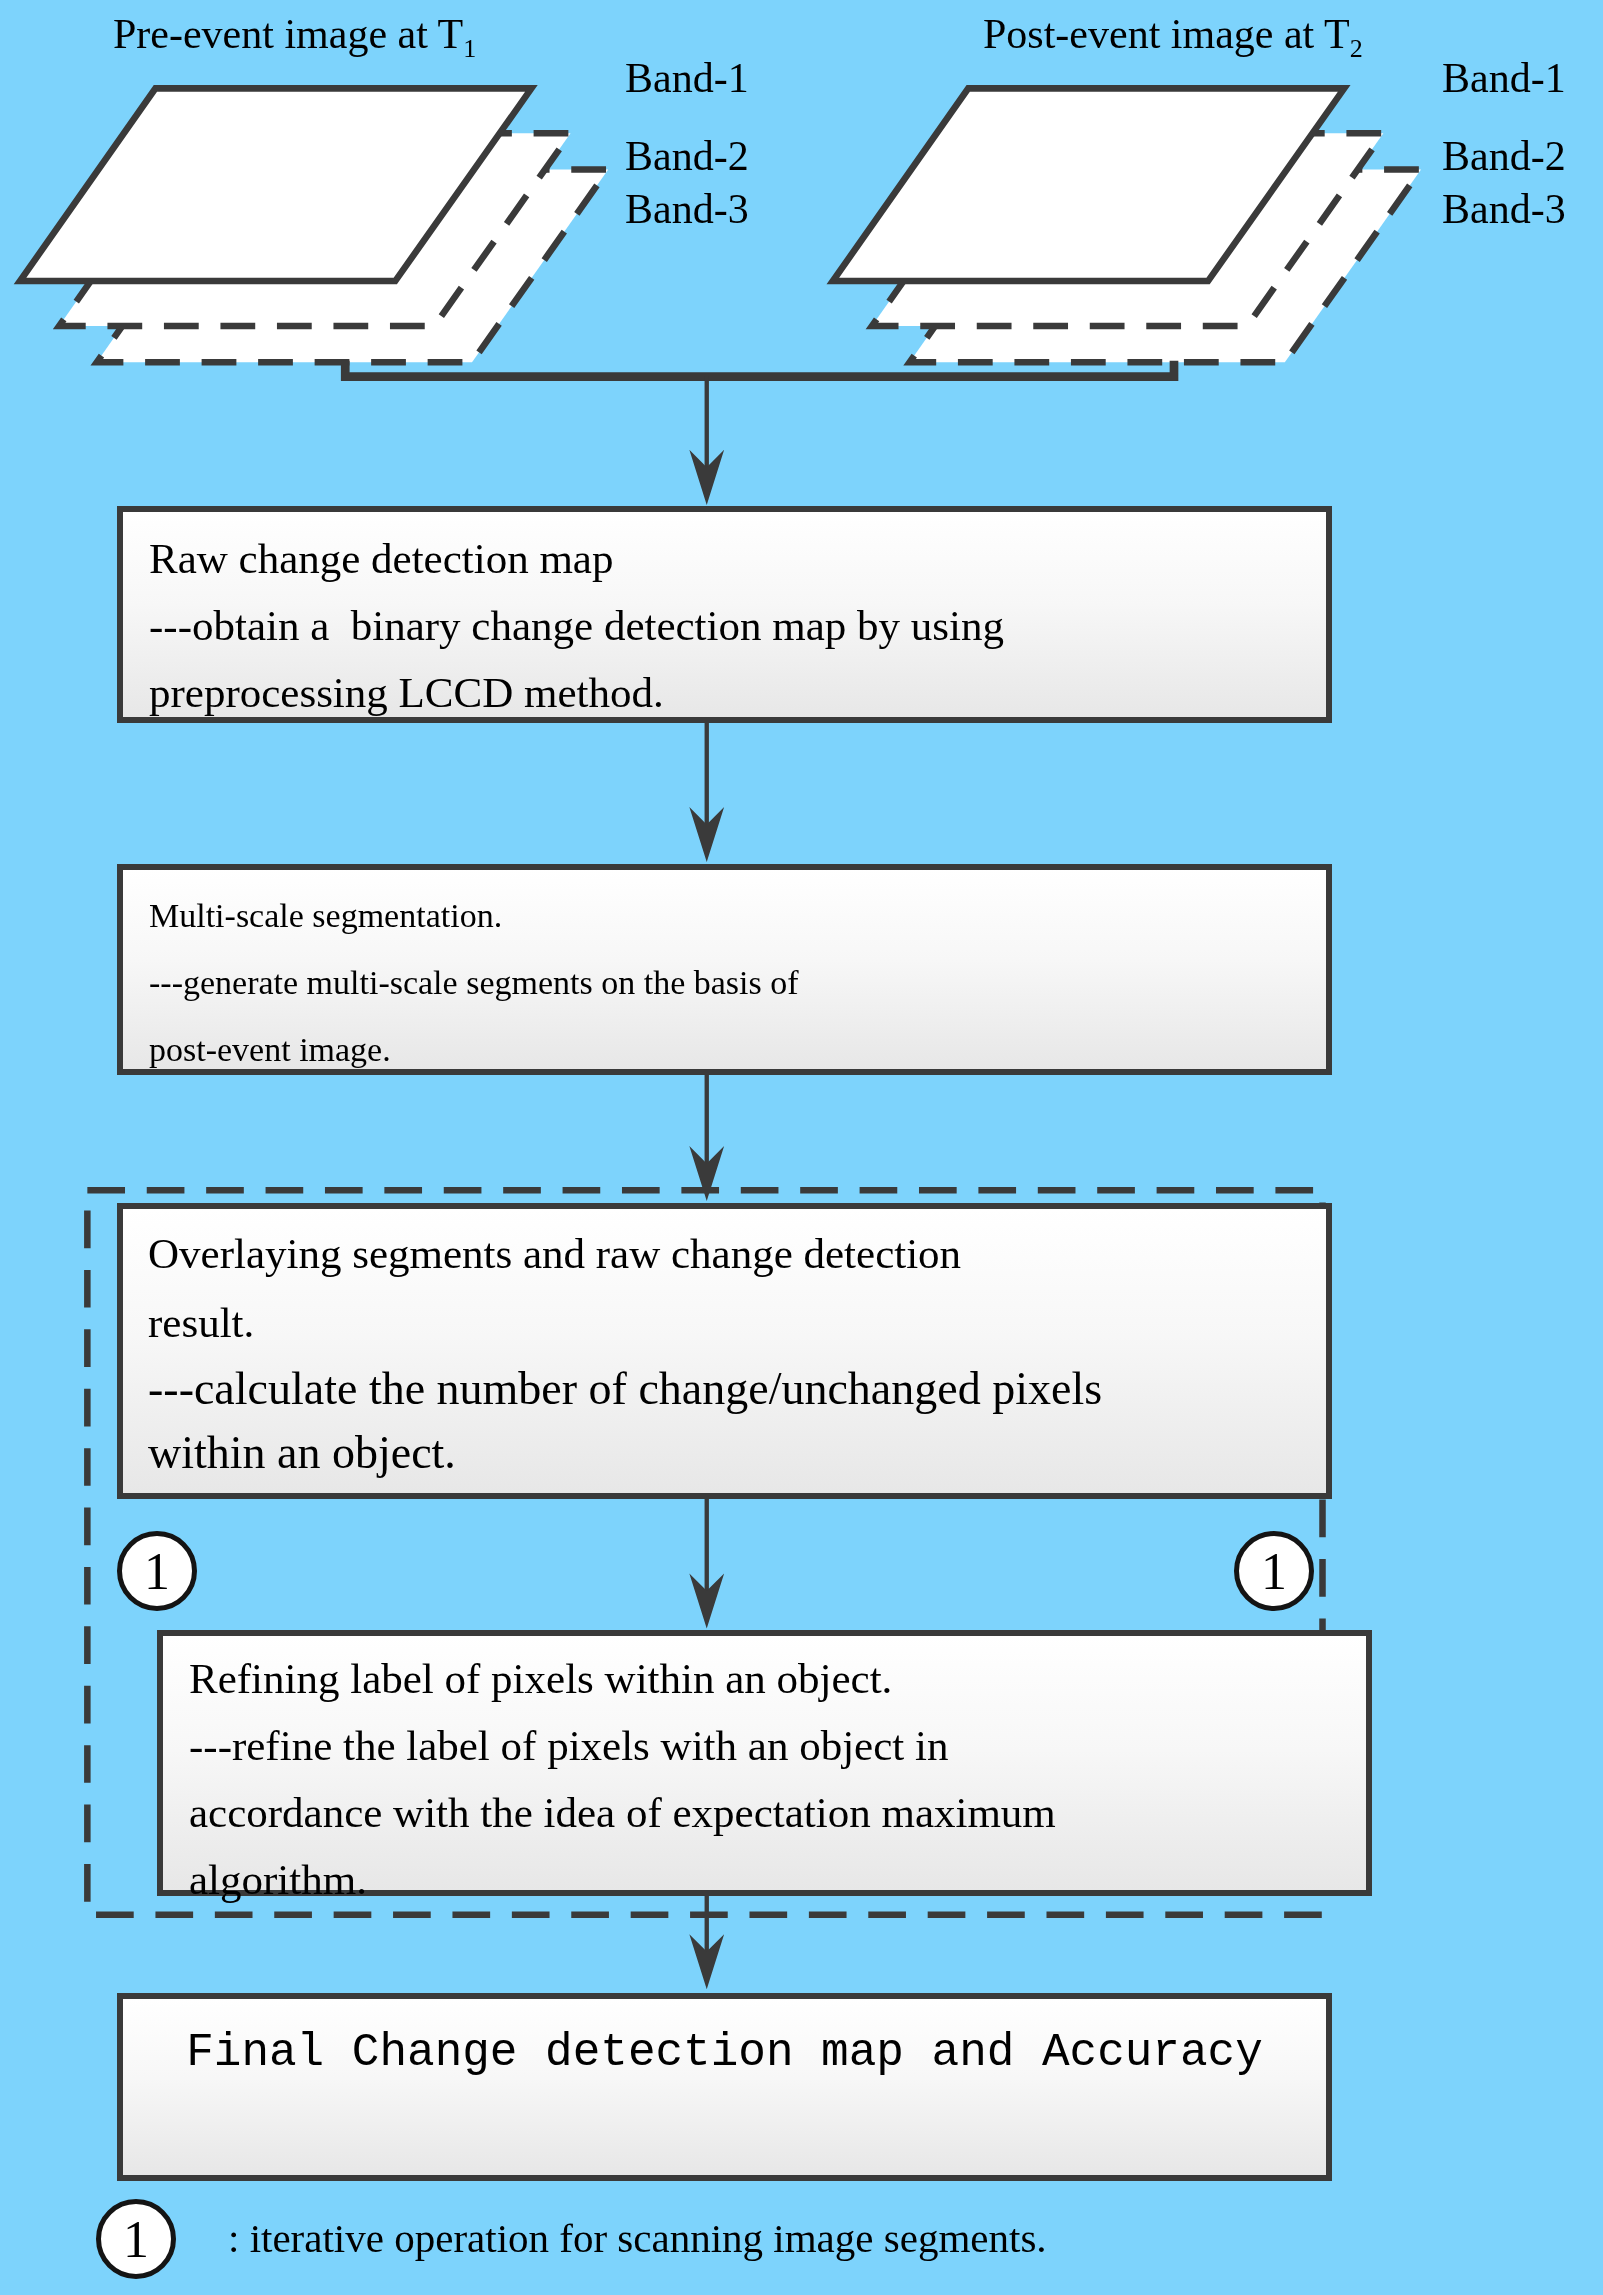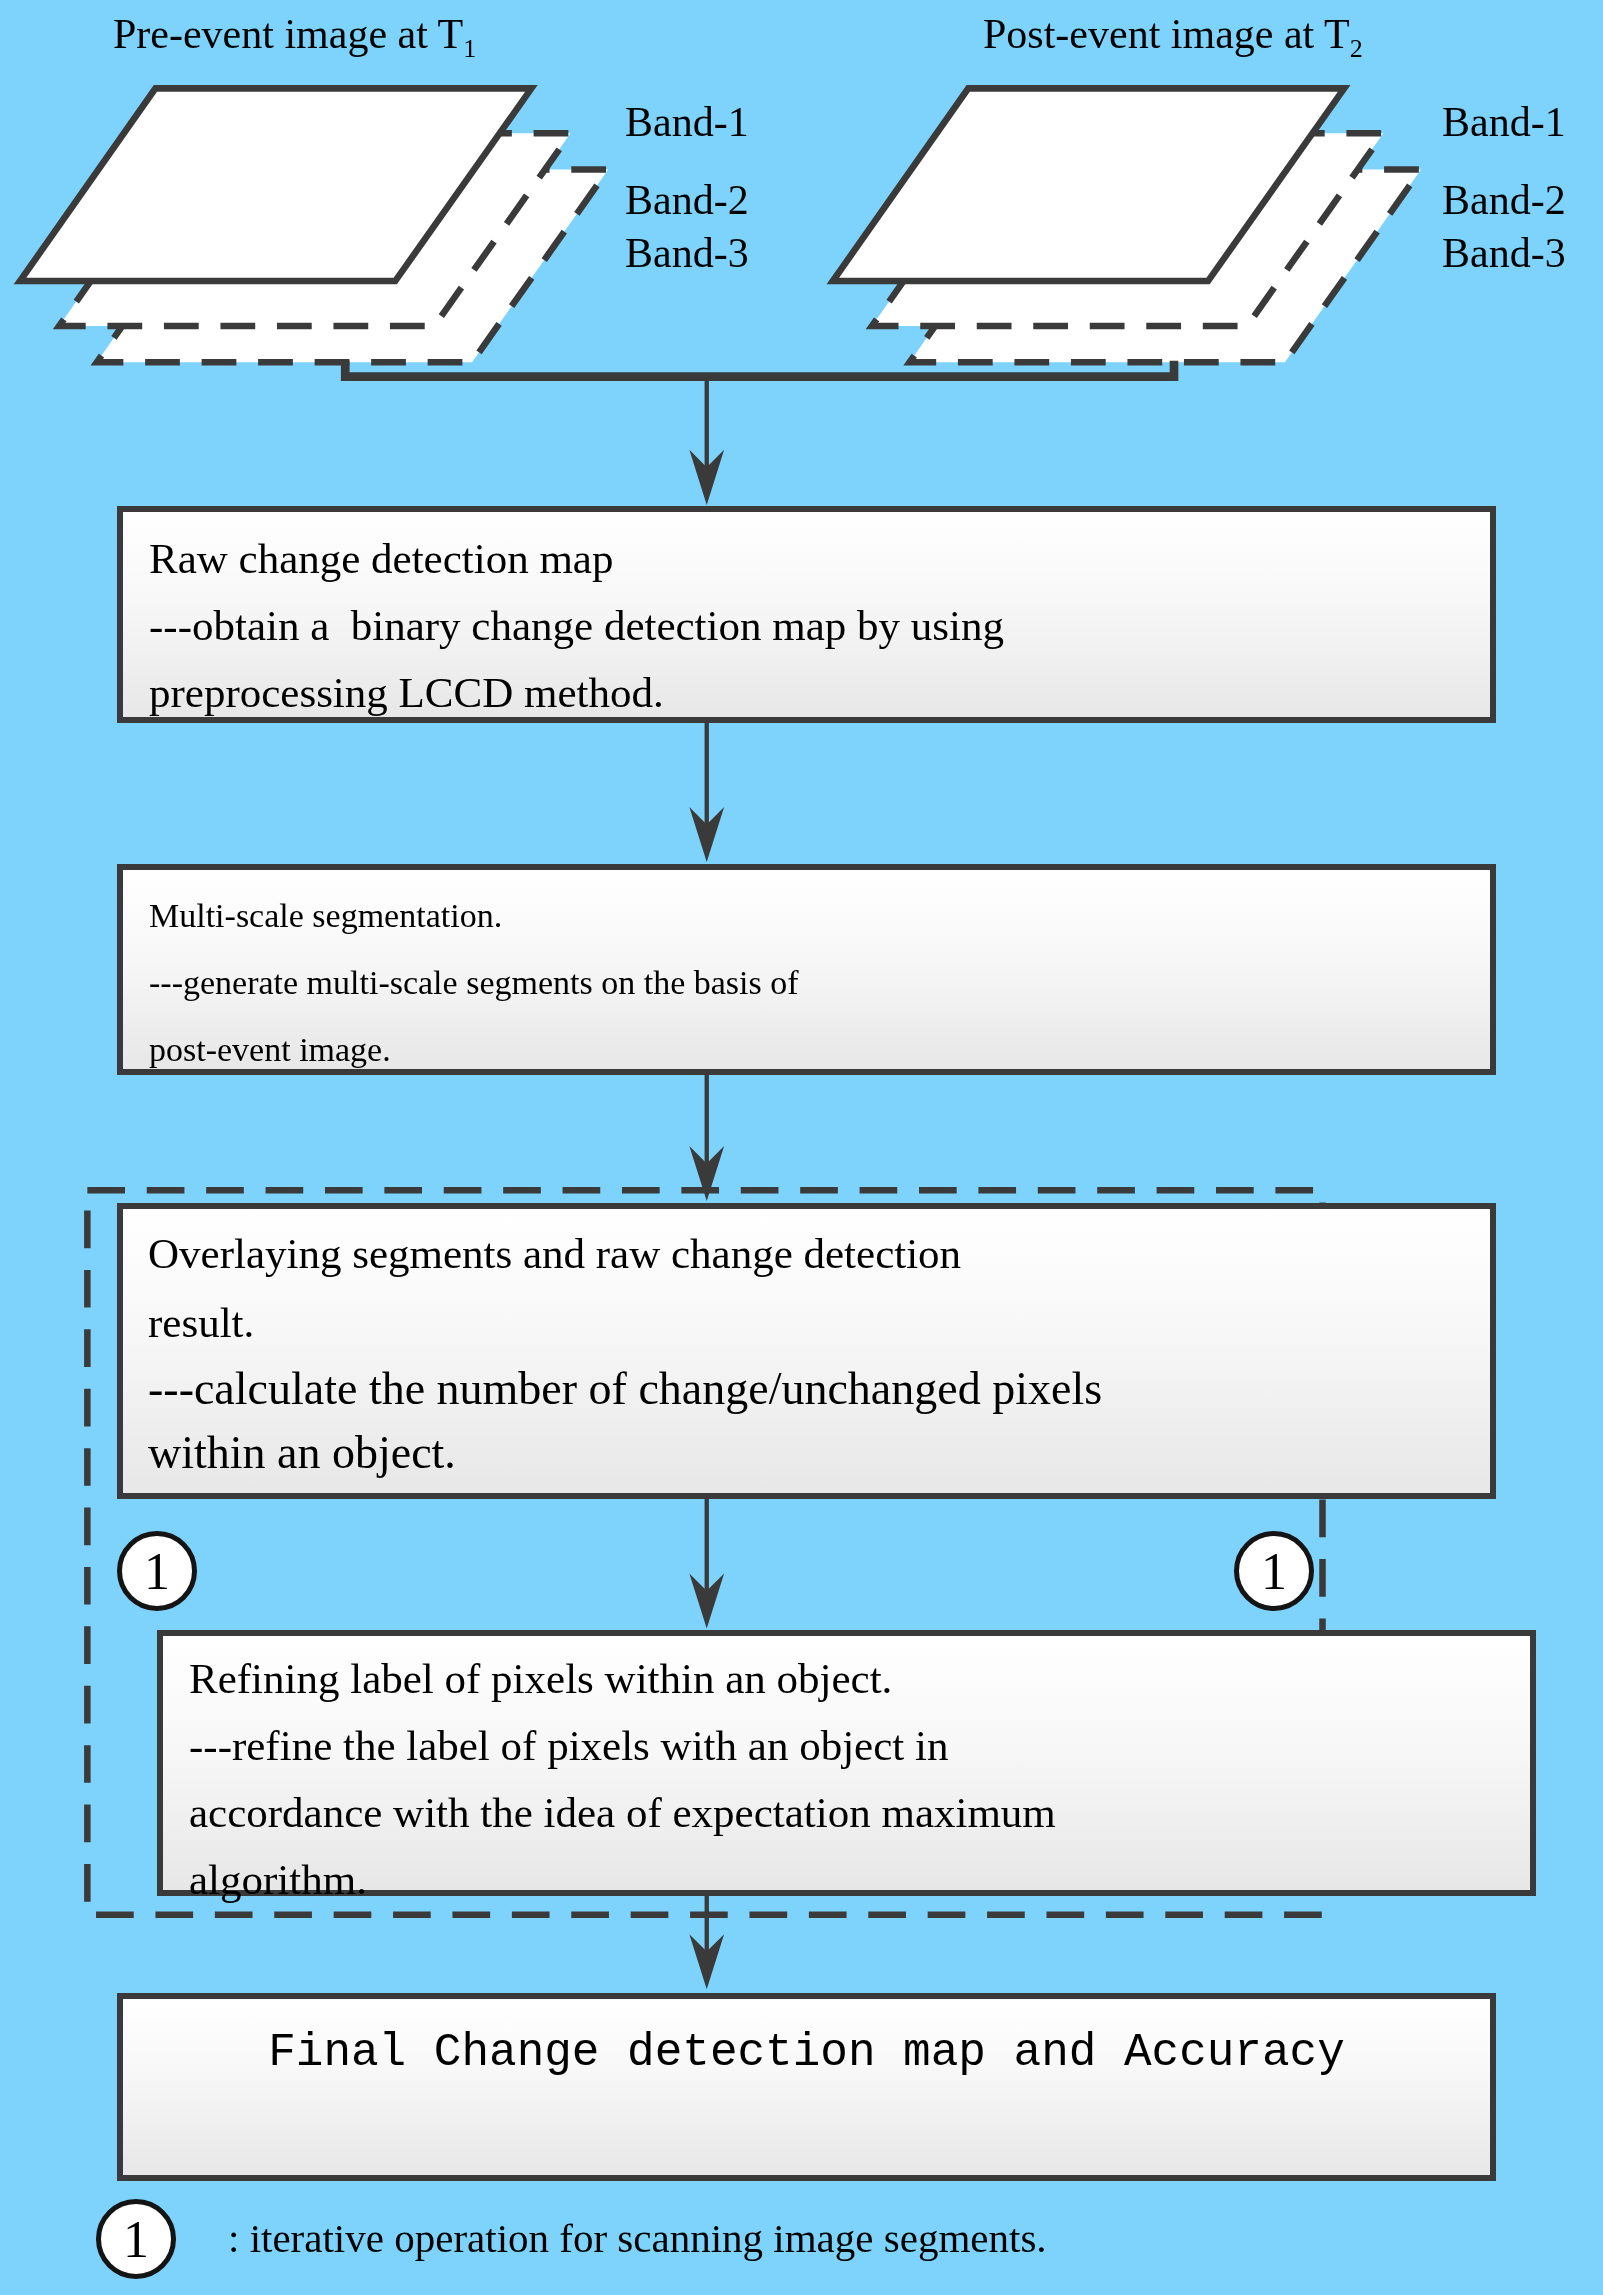--- a/index.html
+++ b/index.html
@@ -3,23 +3,23 @@
 <meta charset="utf-8">
 <style>
   html,body{margin:0;padding:0;background:#ffffff;}
   .canvas{
     position:relative;width:1604px;height:2295px;background:#7dd3fc;
     font-family:"Liberation Serif", serif;color:#000;overflow:hidden;
   }
   .art{position:absolute;left:0;top:0;}
   .stack-title{position:absolute;top:10px;font-size:42px;white-space:nowrap;}
   .stack-title sub{font-size:0.62em;}
-  .band-label{position:absolute;font-size:42px;white-space:nowrap;margin-top:44px;}
+  .band-label{position:absolute;font-size:42px;white-space:nowrap;}
   .box{
-    position:absolute;left:117px;width:1379px;box-sizing:border-box;
+    position:absolute;left:117px;width:1215px;box-sizing:border-box;
     border:6.5px solid #3a3a3a;
     background:linear-gradient(180deg,#ffffff 0%,#f7f7f7 45%,#e7e7e7 100%);
   }
   .box .ln{white-space:pre-wrap;}
   .box-raw   {top:506px;height:217px;padding:13px 11.6px 0 26px;}
   .box-raw .ln{font-size:43px;line-height:67px;}
   .box-multi {top:864px;height:211px;padding:11.6px 11.6px 0 26px;}
   .box-multi .ln{font-size:34px;line-height:67px;}
   .box-overlay{top:1203px;height:296px;padding:10px 11.6px 0 25px;}
   .box-overlay .ln-big{font-size:43px;line-height:69px;}

